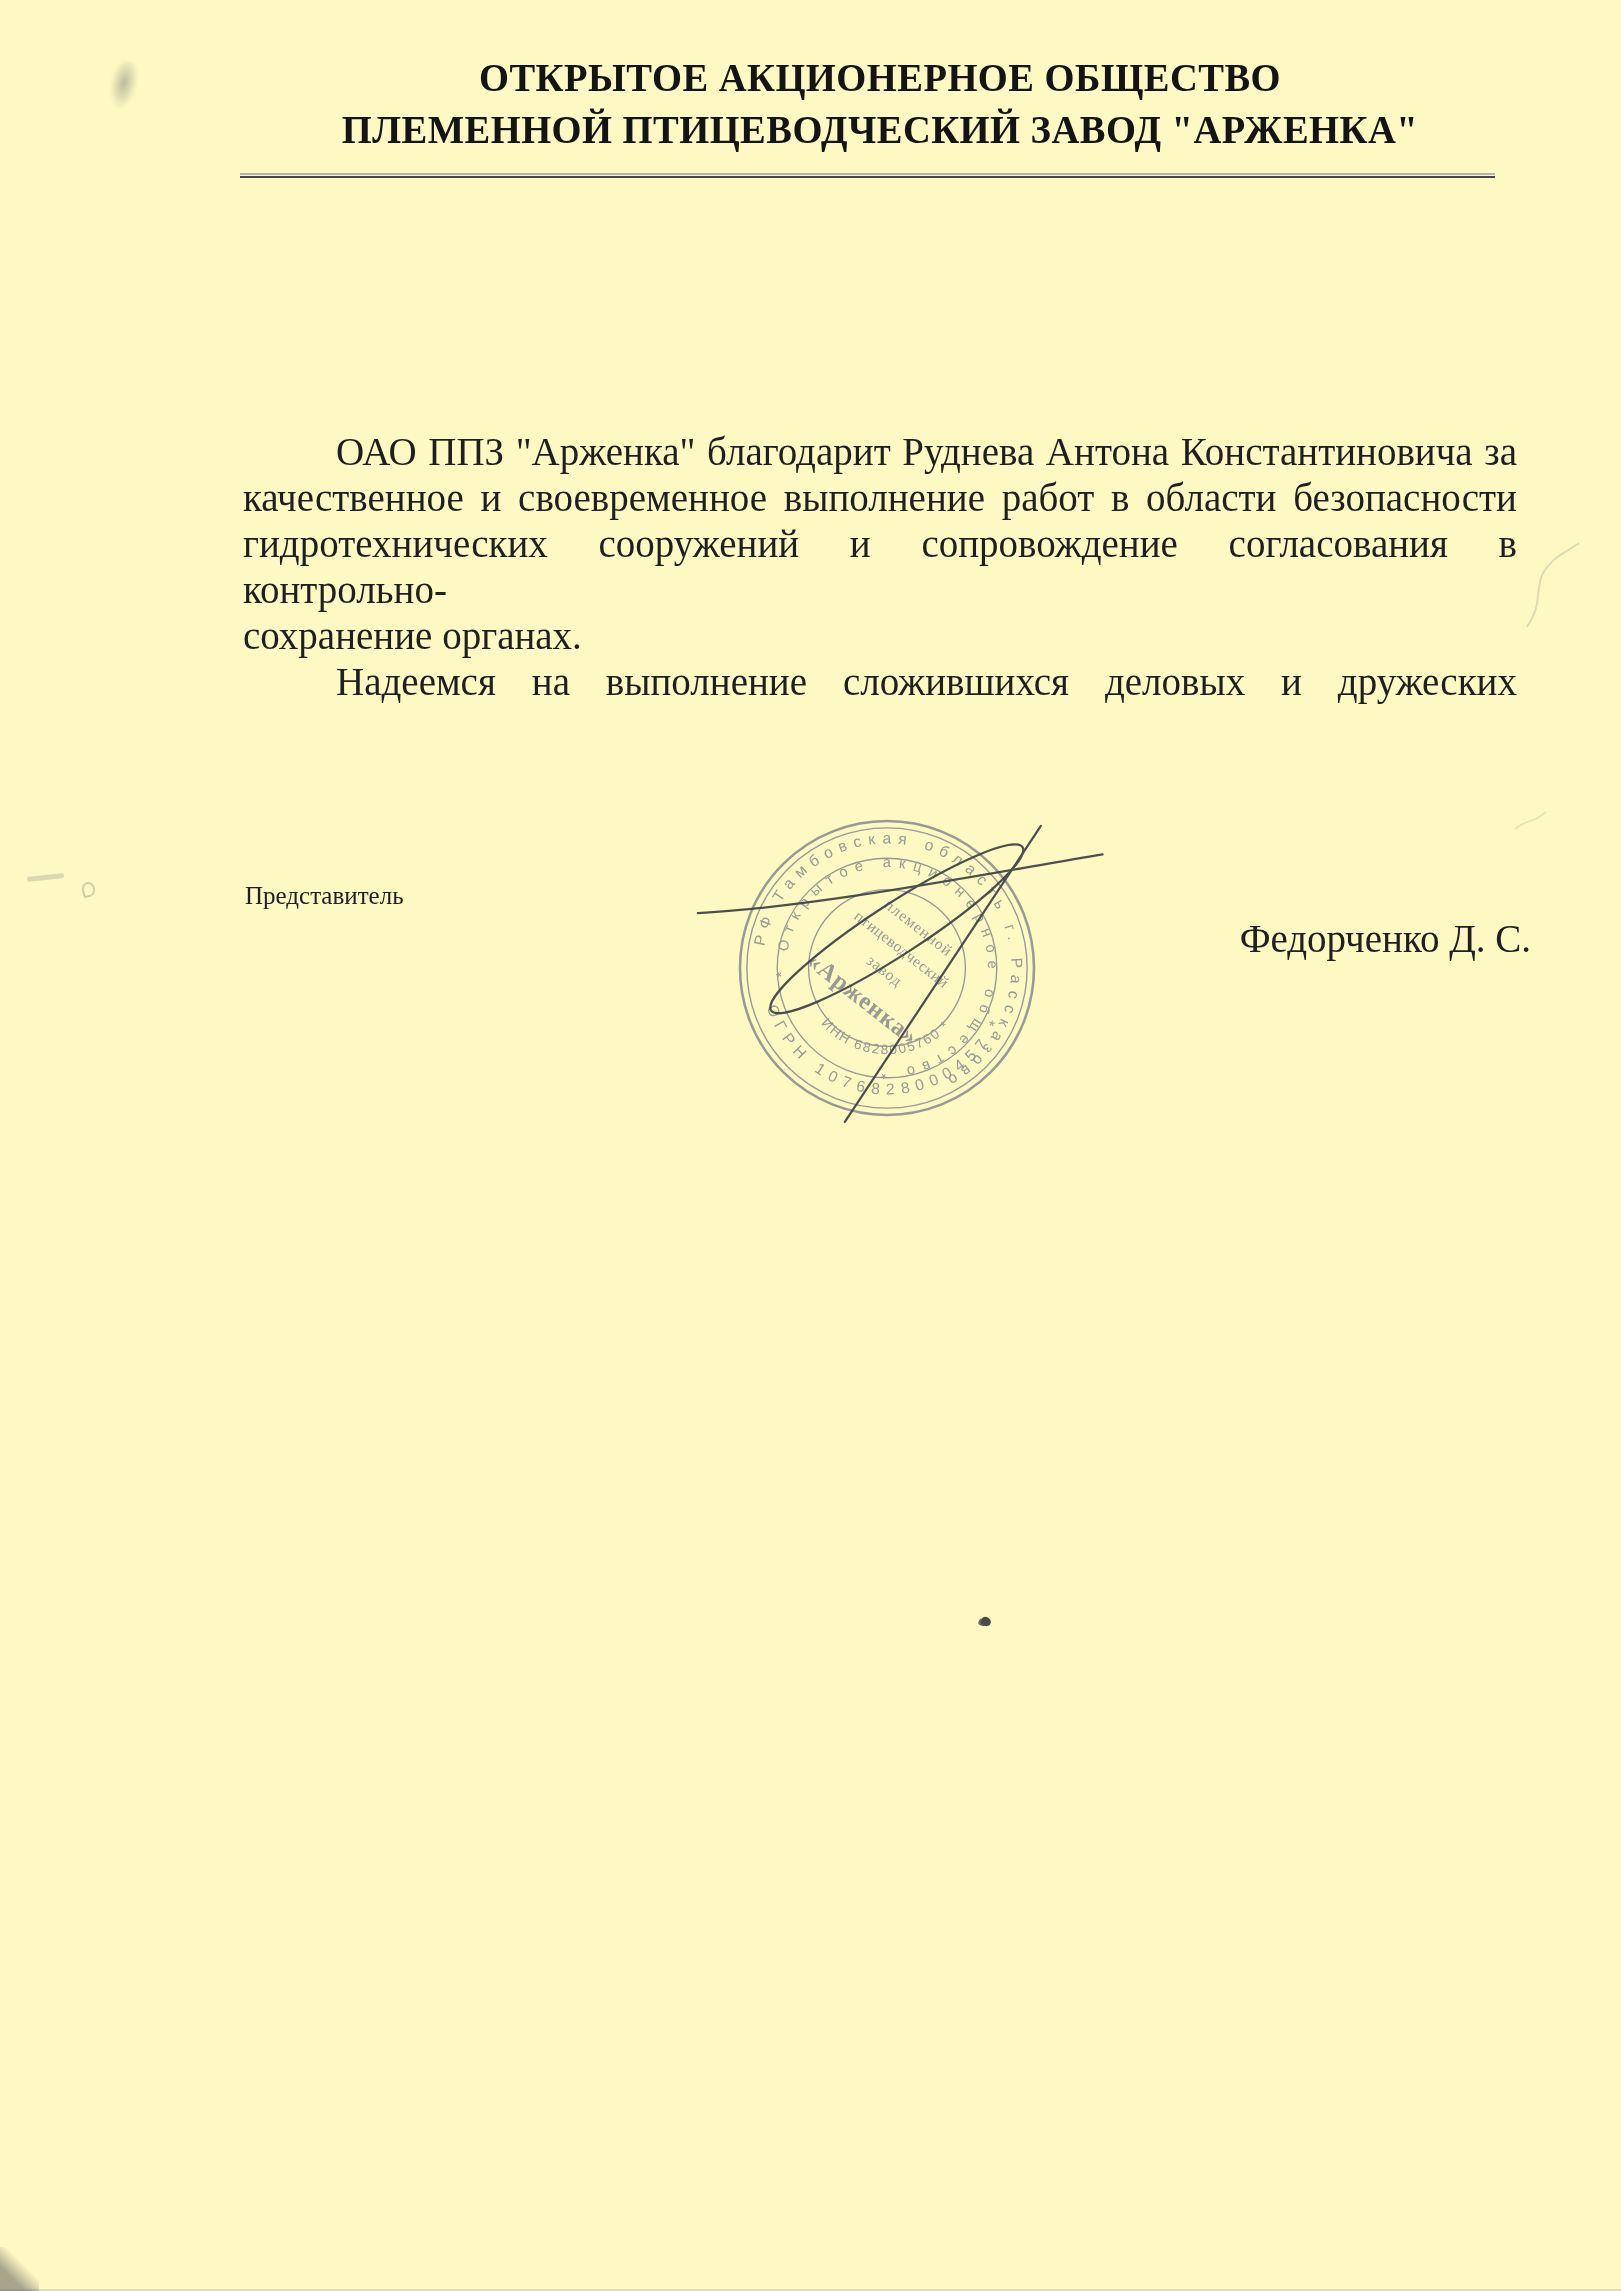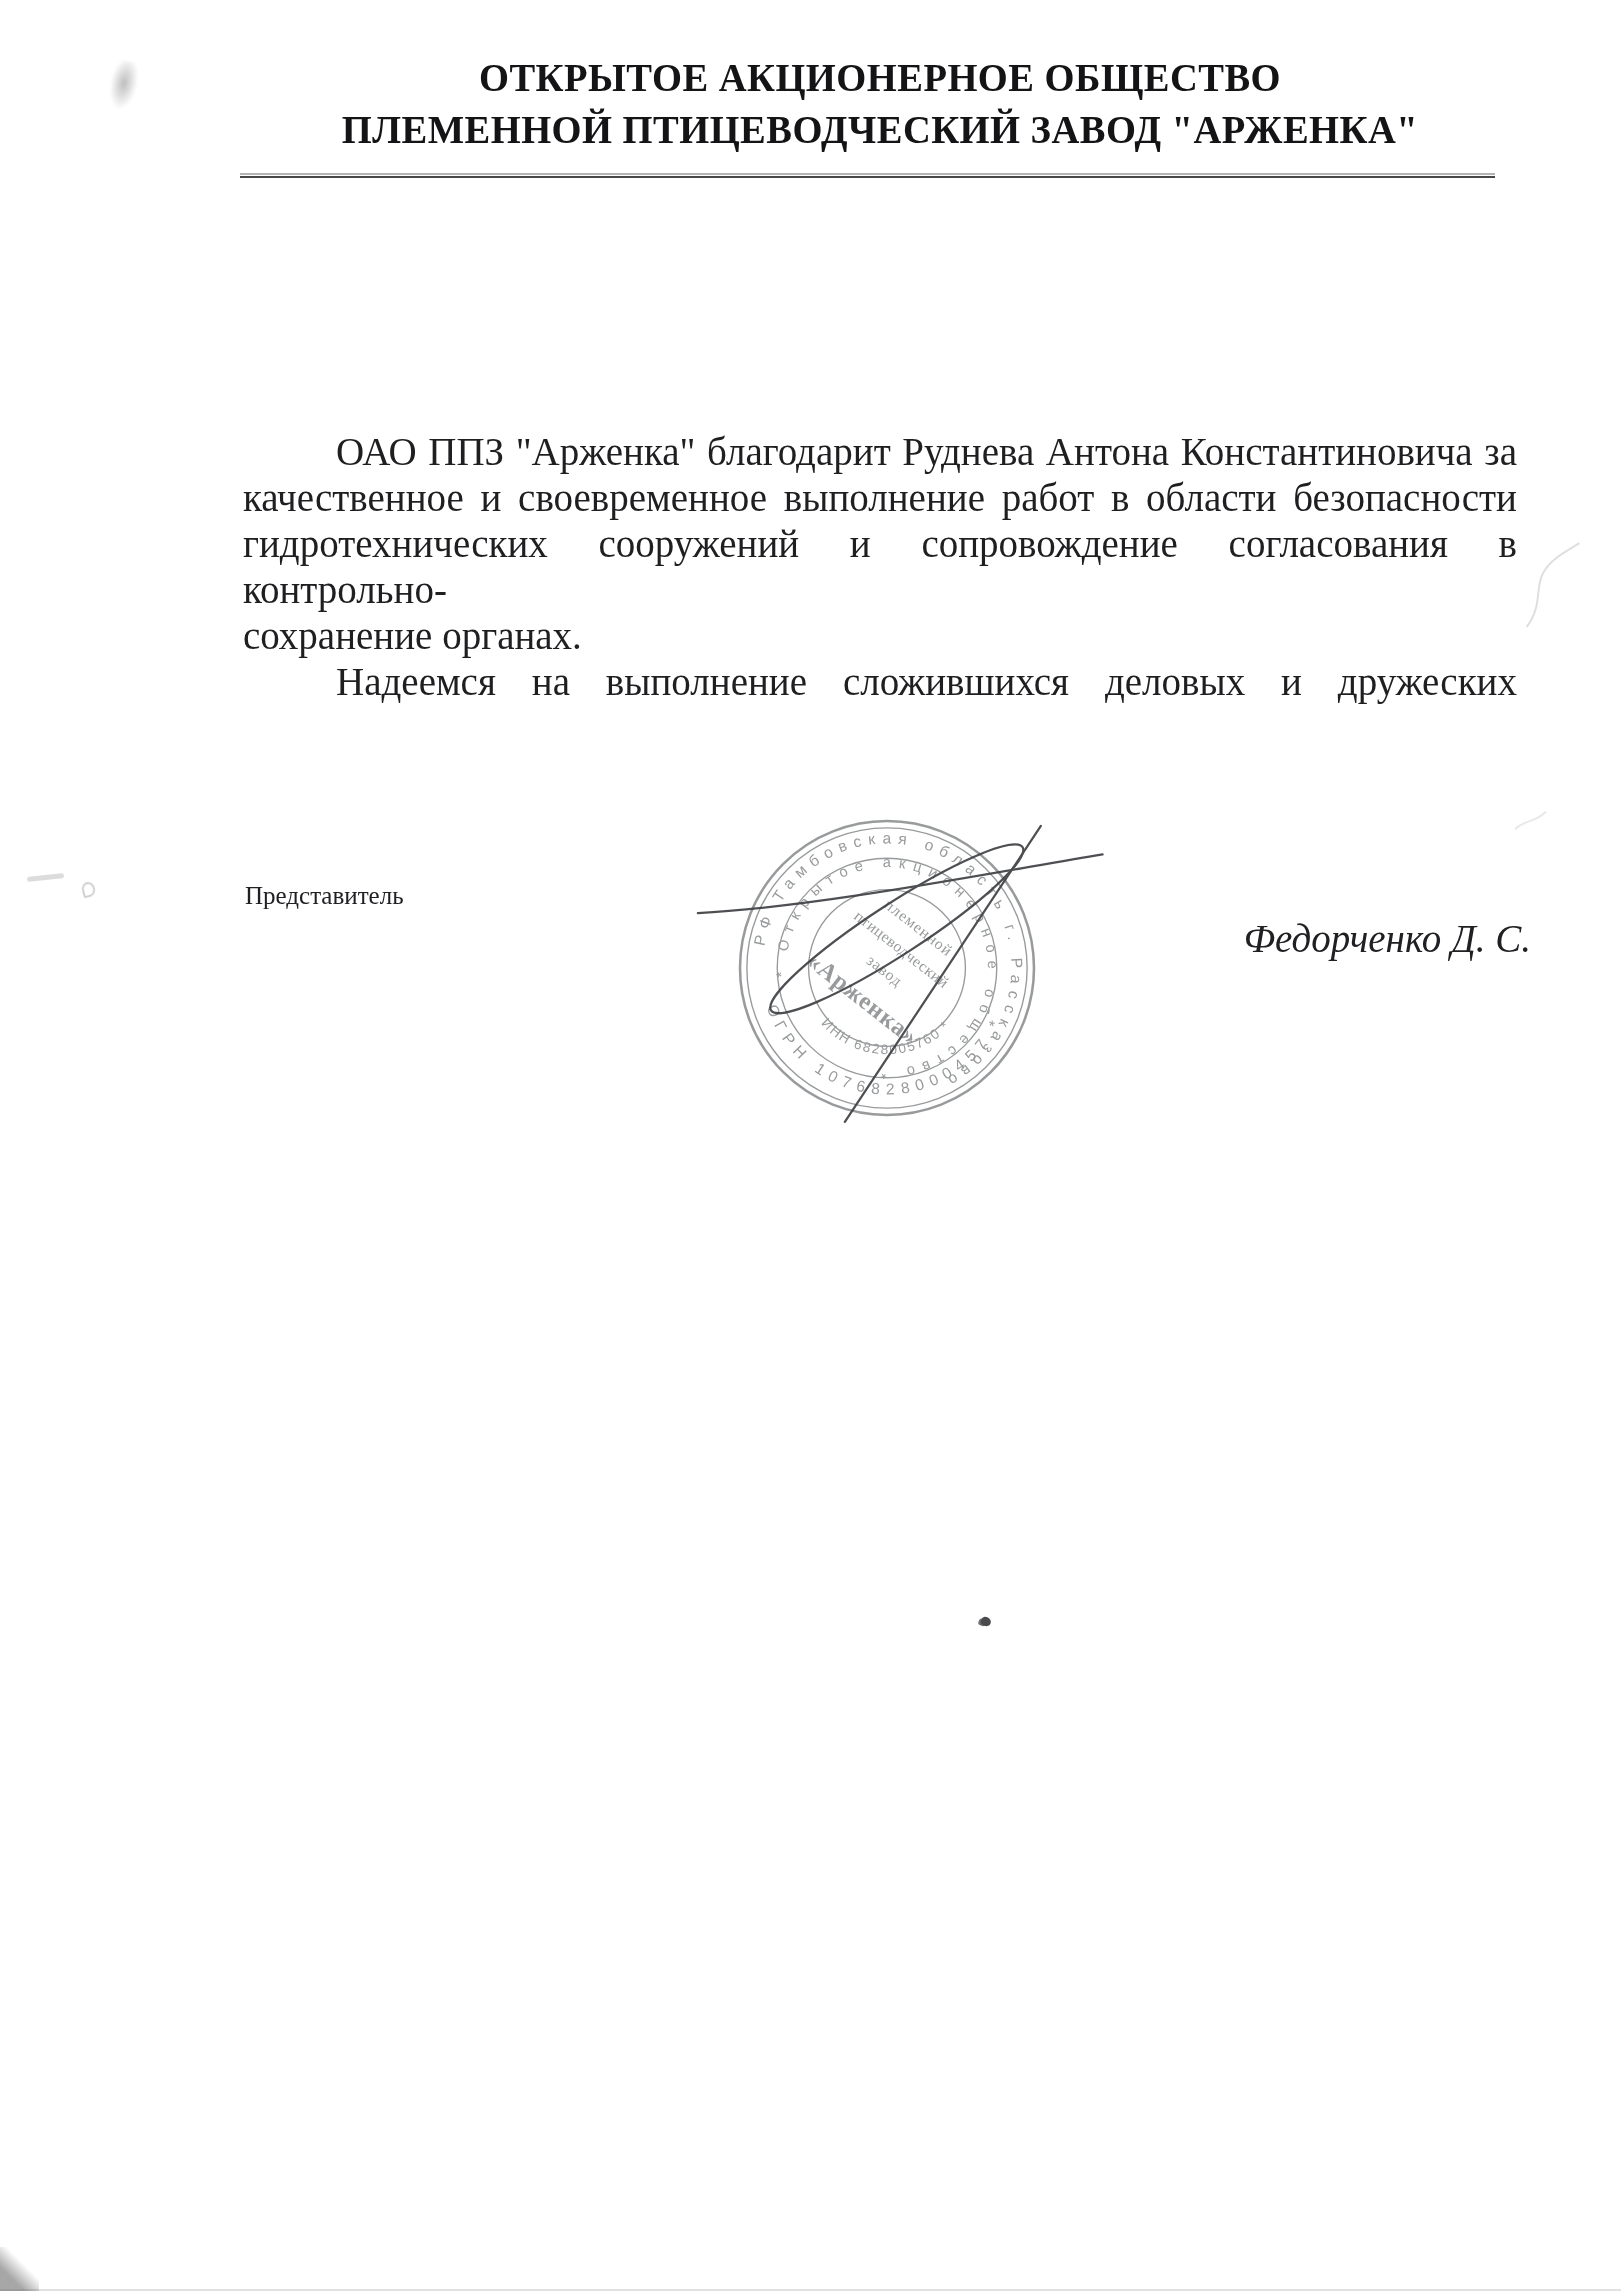--- a/index.html
+++ b/index.html
@@ -1,20 +1,20 @@
 <!DOCTYPE html>
 <html><head>
 <meta charset="utf-8">
 <style>
   html,body { margin:0; padding:0; background:#e8e8e6; }
   .page {
     position:relative;
     width:1621px; height:2292px;
     margin:0 auto;
-    background:#ffffff;
+    background:#fef9c3;
     overflow:hidden;
     font-family:"Liberation Serif", serif;
     color:#1d1d1f;
   }
 
   
   .letterhead {
     position:absolute; left:243px; top:51px; width:1274px;
     text-align:center;
     font-weight:bold;
@@ -43,21 +43,20 @@
 
   
   .sig-left {
     position:absolute; left:245px; top:870px;
     font-size:25px; line-height:51px; color:#202024;
   }
   .sig-name {
     position:absolute; right:90px; top:913px;
     font-size:39px; line-height:51px; color:#202024;
     text-align:center;
-    font-style:italic;
   }
 
   
   .stamp-wrap { position:absolute; left:686px; top:772px; width:451px; height:392px; }
   .stamp-wrap svg { display:block; }
   .stamp-ring-text { font-family:"Liberation Sans", sans-serif; }
 
   
   .artifact { position:absolute; pointer-events:none; }
   .smudge-topleft {

